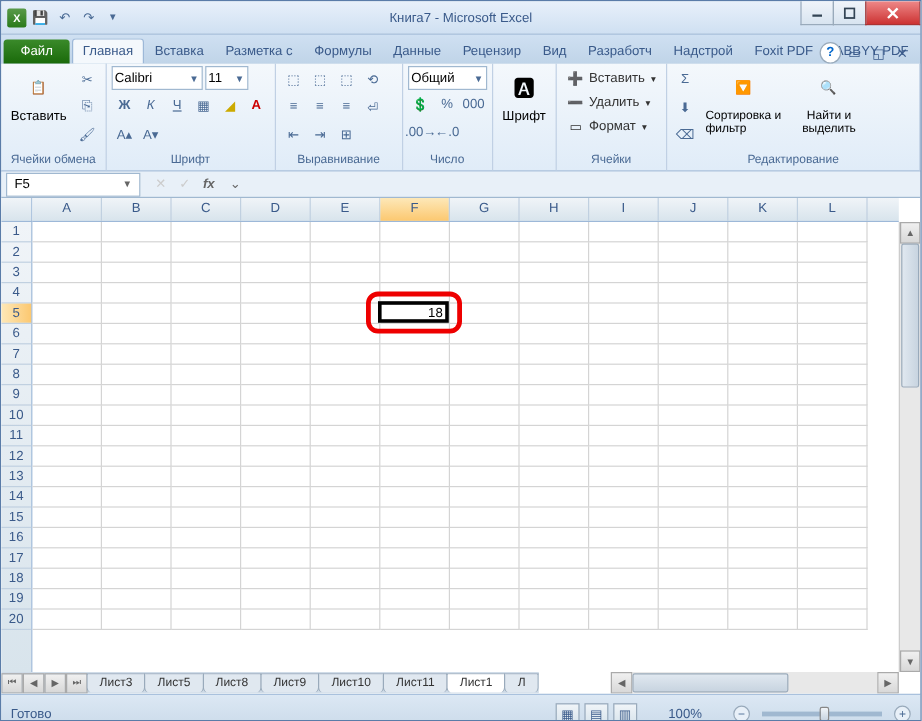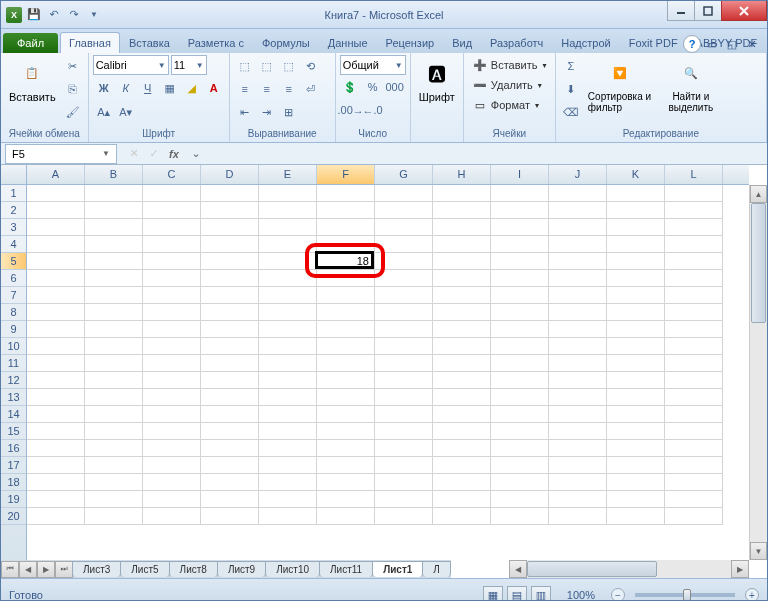--- a/index.html
+++ b/index.html
@@ -56,21 +56,21 @@
 .vscroll{position:absolute;right:0;top:20px;width:18px;bottom:18px;background:#e8e8e8;border-left:1px solid #ccc}
 .vscroll-btn{height:18px;background:linear-gradient(#f0f0f0,#d8d8d8);border:1px solid #aaa;cursor:pointer;display:flex;align-items:center;justify-content:center;color:#666;font-size:8px}
 .vscroll-thumb{position:absolute;top:18px;left:1px;right:1px;height:120px;background:linear-gradient(90deg,#e0e8f0,#c8d4e0);border:1px solid #9ab;border-radius:2px;cursor:pointer}
 .hscroll{position:absolute;bottom:0;right:18px;height:18px;width:240px;background:#e8e8e8;display:flex}
 .hscroll-btn{width:18px;background:linear-gradient(#f0f0f0,#d8d8d8);border:1px solid #aaa;cursor:pointer;display:flex;align-items:center;justify-content:center;color:#666;font-size:8px}
 .hscroll-track{flex:1;position:relative;background:#e8e8e8}
 .hscroll-thumb{position:absolute;left:0;top:1px;bottom:1px;width:130px;background:linear-gradient(#e0e8f0,#c8d4e0);border:1px solid #9ab;border-radius:2px;cursor:pointer}
 .sheet-tabs{position:absolute;bottom:0;left:0;height:18px;display:flex;align-items:center;background:#d0dce8}
 .st-nav{width:18px;height:17px;background:linear-gradient(#f0f0f0,#d8d8d8);border:1px solid #aaa;cursor:pointer;display:flex;align-items:center;justify-content:center;font-size:8px;color:#666}
 .st-tab{padding:2px 10px;background:#e0e8f0;border:1px solid #9ab;border-bottom:none;border-radius:0 0 4px 4px;cursor:pointer;font-size:10px;margin-left:-1px;color:#333}
-.st-tab.active{background:#fff;font-weight:bold}
+.st-tab.active{background:#fff;font-weight:normal}
 .statusbar{height:22px;background:linear-gradient(#dce8f4,#c8d8e8);border-top:1px solid #9db8d8;display:flex;align-items:center;padding:16px 8px;color:#3a5a8a;font-size:11px}
 .status-right{margin-left:auto;display:flex;align-items:center;gap:4px}
 .view-btn{width:20px;height:18px;border:1px solid #9ab;background:linear-gradient(#f0f4f8,#d8e4ec);cursor:pointer;display:flex;align-items:center;justify-content:center}
 .zoom-slider{width:100px;height:4px;background:#a0b8d0;position:relative;margin:0 6px}
 .zoom-thumb{position:absolute;left:48px;top:-4px;width:8px;height:12px;background:linear-gradient(#f0f4f8,#c8d4e0);border:1px solid #888;border-radius:2px;cursor:pointer}
 .zoom-btn{width:14px;height:14px;border:1px solid #9ab;border-radius:7px;background:#e8f0f8;cursor:pointer;display:flex;align-items:center;justify-content:center;font-size:10px;color:#4a6a94}
 </style>
 </head>
 <body>
 
@@ -628,20 +628,20 @@
     <div class="hscroll-btn">▶</div>
   </div>
 </div>
 
 <div class="statusbar">
   <span>Готово</span>
   <div class="status-right">
     <div class="view-btn">▦</div>
     <div class="view-btn">▤</div>
     <div class="view-btn">▥</div>
-    <span style="margin:0 12px">100%</span>
+    <span style="margin:0 22px">100%</span>
     <div class="zoom-btn">−</div>
     <div class="zoom-slider">
         <div class="zoom-thumb"></div>
       </div>
     <div class="zoom-btn">+</div>
   </div>
 </div>
 
 </body></html>

